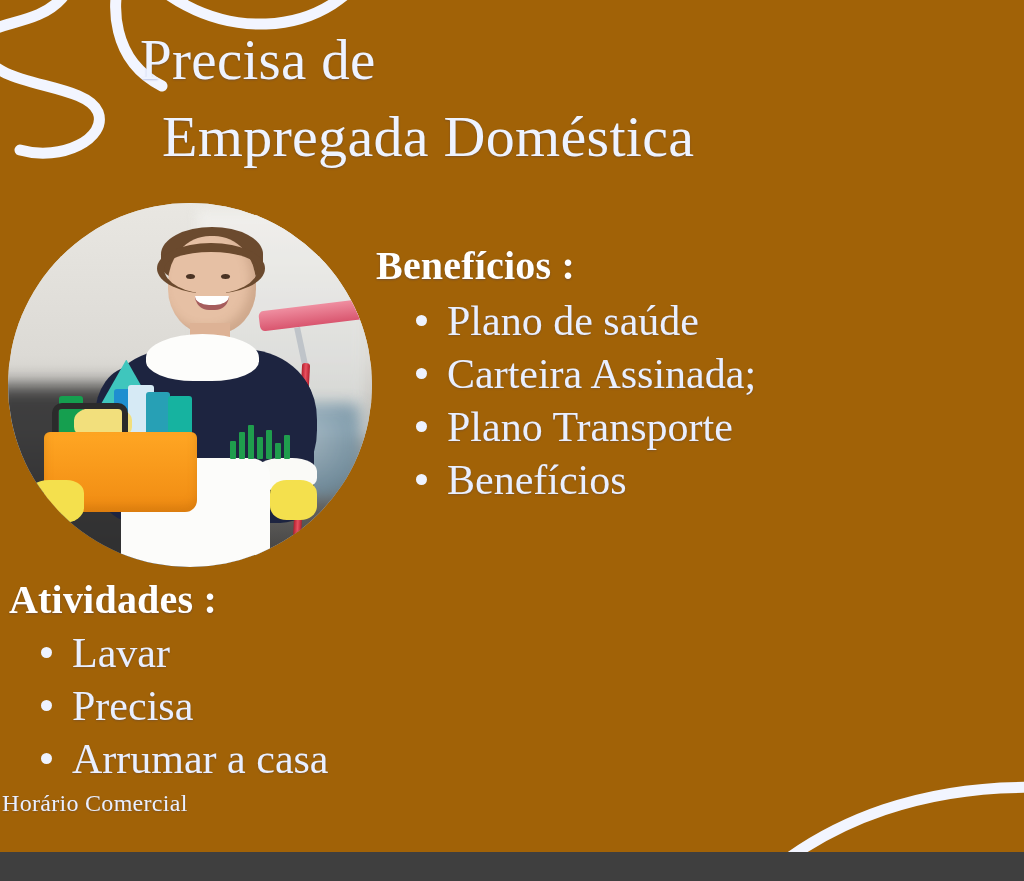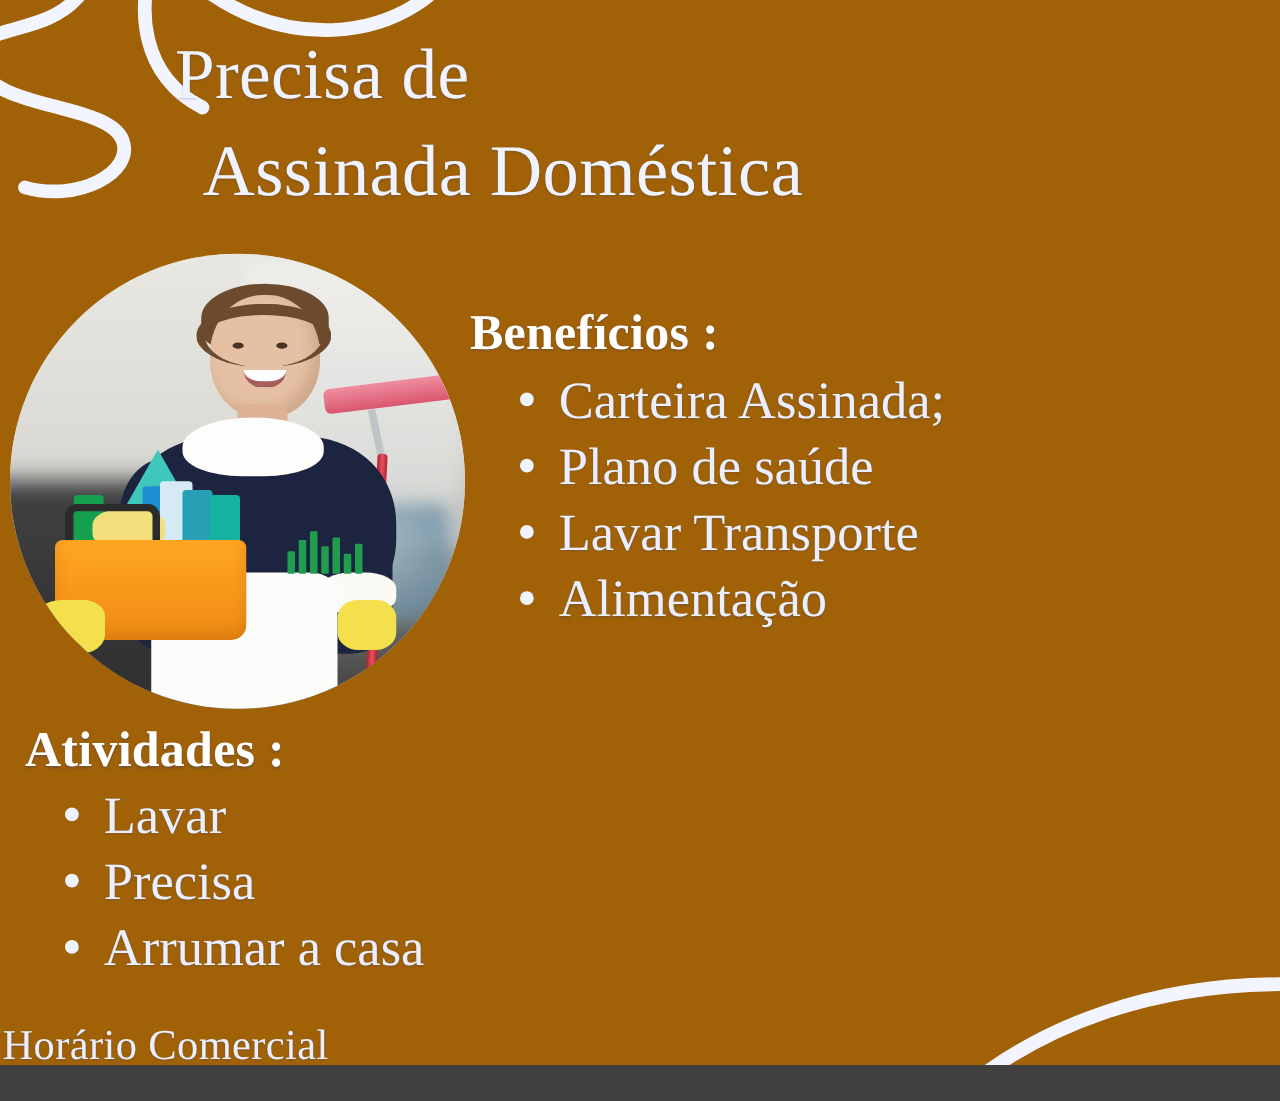--- a/index.html
+++ b/index.html
@@ -316,32 +316,32 @@
   .benefits {
     position: absolute;
     left: 376px;
     top: 242px;
     width: 620px;
   }
   .benefits .bullet-list { margin-top: 6px; padding-left: 40px; }
 
   .activities {
     position: absolute;
-    left: 20px;
+    left: 9px;
     top: 576px;
     width: 640px;
   }
   .activities .bullet-list { margin-top: 4px; padding-left: 32px; text-align: right; }
 
   .footer-note {
     position: absolute;
     left: 2px;
-    top: 818px;
+    top: 790px;
     color: #e9efff;
-    font-size: 34px;
+    font-size: 24px;
     letter-spacing: 0.3px;
     text-shadow: 0 1px 2px rgba(20,40,140,0.22);
   }
 </style>
 </head>
 <body>
 
 <div class="poster">
 
   <svg class="deco deco-topleft" viewBox="0 0 420 220" fill="none" aria-hidden="true">
@@ -349,21 +349,21 @@
     <path d="M160 6 C196 40 238 72 300 70 C352 68 390 40 406 6" stroke="#f2f5ff" stroke-width="11" stroke-linecap="round" fill="none"></path>
     <path d="M160 6 C140 52 148 108 196 132" stroke="#f2f5ff" stroke-width="11" stroke-linecap="round" fill="none"></path>
   </svg>
 
   <svg class="deco deco-bottomright" viewBox="0 0 300 170" fill="none" aria-hidden="true">
     <path d="M-10 168 C70 88 180 54 300 60" stroke="#f2f5ff" stroke-width="11" stroke-linecap="round" fill="none"></path>
   </svg>
 
   <div class="headline">
     <div class="headline-line l1">Precisa de</div>
-    <div class="headline-line l2">Assinada Doméstica</div>
+    <div class="headline-line l2">Empregada Doméstica</div>
   </div>
 
   <div class="photo-circle">
     <div class="photo-inner">
       <div class="room"></div>
       <div class="room-win"></div>
       <div class="room-dark"></div>
       <div class="room-blob"></div>
 
       <div class="mop-head"></div>
@@ -407,33 +407,33 @@
         <i style="height:70%"></i>
       </div>
     </div>
   </div>
 
   <div class="benefits">
     <div class="section-heading">Benefícios :</div>
     <ul class="bullet-list">
       <li>
         <span class="dot"></span>
+        <span>Plano de saúde</span>
+      </li>
+      <li>
+        <span class="dot"></span>
         <span>Carteira Assinada;</span>
       </li>
       <li>
         <span class="dot"></span>
-        <span>Plano de saúde</span>
-      </li>
-      <li>
-        <span class="dot"></span>
-        <span>Lavar Transporte</span>
-      </li>
-      <li>
-        <span class="dot"></span>
-        <span>Alimentação</span>
+        <span>Plano Transporte</span>
+      </li>
+      <li>
+        <span class="dot"></span>
+        <span>Benefícios</span>
       </li>
     </ul>
   </div>
 
   <div class="activities">
     <div class="section-heading">Atividades :</div>
     <ul class="bullet-list">
       <li>
         <span class="dot"></span>
         <span>Lavar</span>

